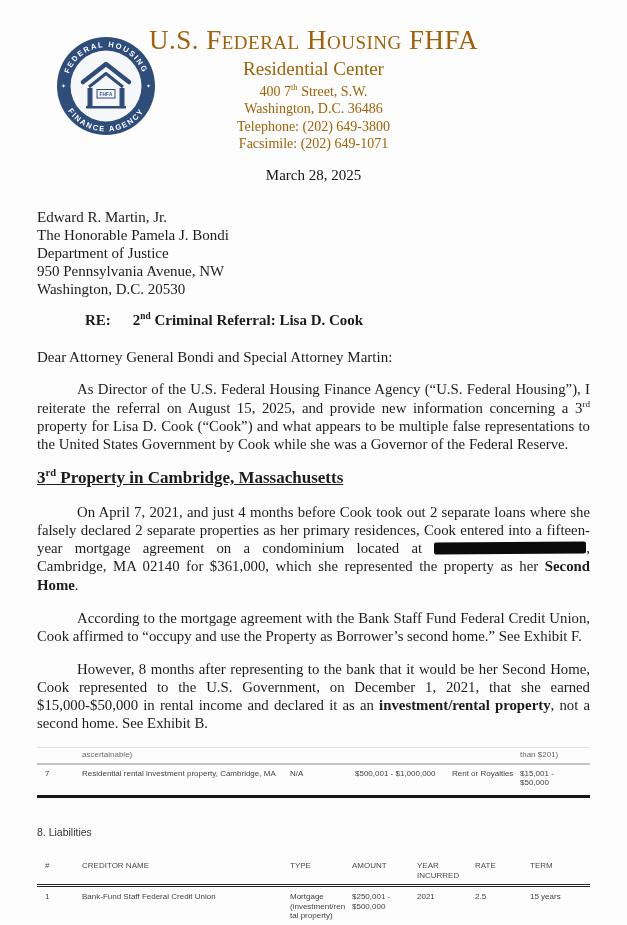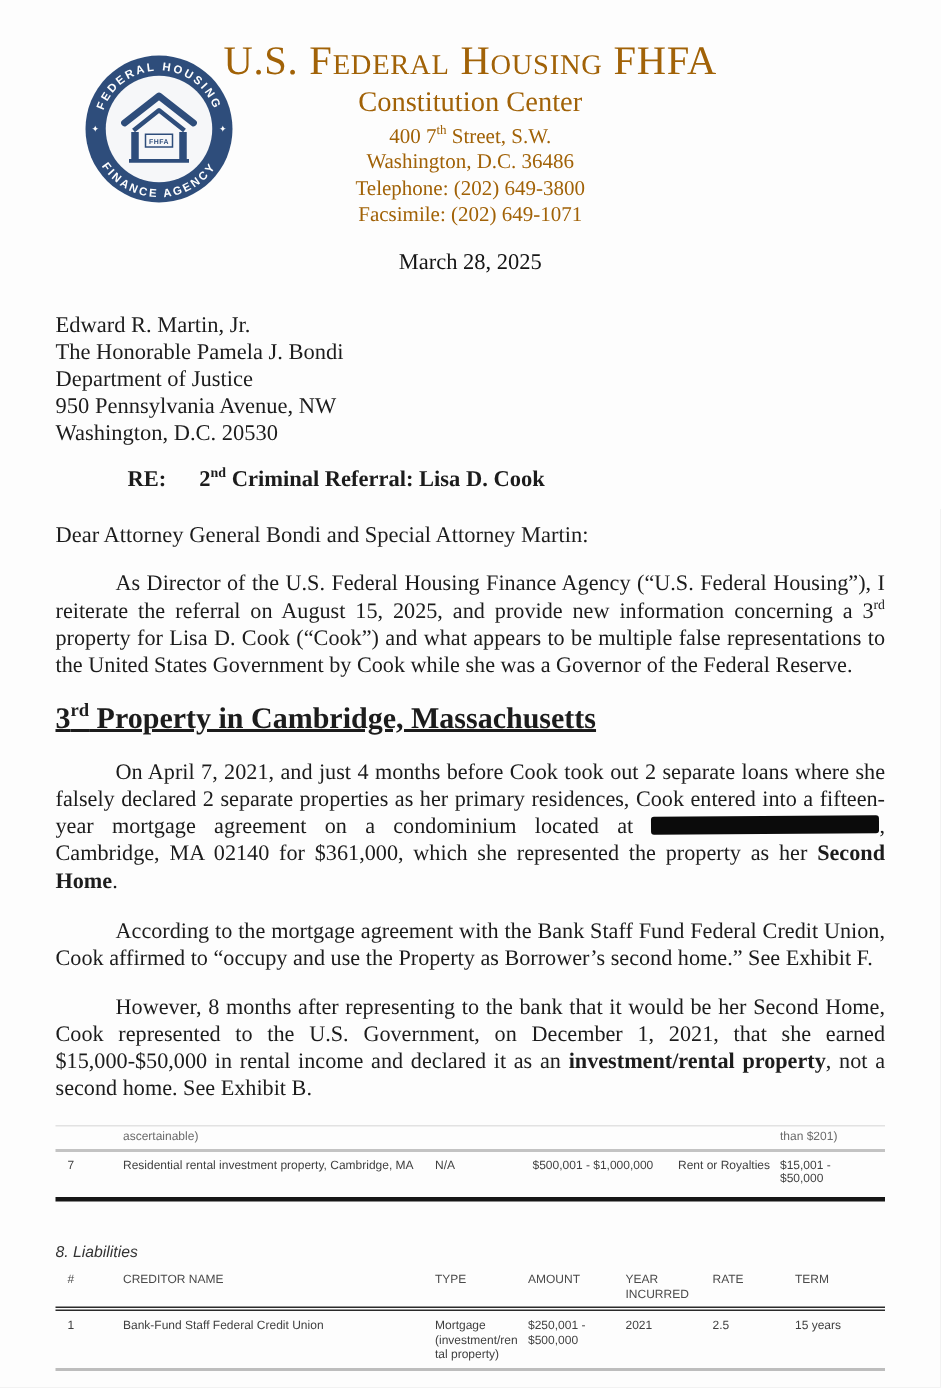--- a/index.html
+++ b/index.html
@@ -39,21 +39,21 @@
   .date-line { text-align:center; font-size:15px; margin-top:14px; color:#141414; }
   .recipient { margin-top:24px; font-size:15px; line-height:18px; }
   .re-line { margin:14px 0 0 48px; font-size:15px; font-weight:bold; }
   .re-label { margin-right:22px; }
   .salutation { margin-top:20px; font-size:15px; }
   .para {
     font-size:14.8px; line-height:18.2px;
     text-align:justify; text-indent:40px;
   }
   .section-heading {
-    margin-top:14px; font-size:20px; font-weight:bold;
+    margin-top:14px; font-size:17px; font-weight:bold;
   }
   .section-heading .underlined { text-decoration:underline; }
   .redaction {
     display:inline-block; width:152px; height:12px;
     background:#0b0b0b; border-radius:2px;
     vertical-align:-1px; transform:rotate(-0.4deg);
   }
 
   
   .tbl {
@@ -63,21 +63,21 @@
   .ex-table { margin-top:12px; border-top:1px solid #e2e2e2; padding-top:2px; }
   .grid6 { display:grid; grid-template-columns:45px 208px 65px 97px 68px 1fr; }
   .grid7 { display:grid; grid-template-columns:45px 208px 62px 65px 58px 55px 1fr; }
   .ex-partial { border-bottom:2px solid #c3c3c3; padding-bottom:3px; color:#6a6a6a; }
   .ex-data { padding:4px 0 7px; border-bottom:3px solid #161616; }
   .cell { padding-right:6px; }
   .cell.num { padding-left:8px; }
   .cell.wrap { overflow-wrap:break-word; word-break:break-word; }
 
   .li-block { margin-top:30px; }
-  .li-title { font-size:10.5px; color:#333; margin-bottom:8px;font-style:italic; }
+  .li-title { font-size:10.5px; color:#333; margin-bottom:24px; }
   .li-header { border-bottom:3px double #2a2a2a; padding-bottom:4px; color:#4a4a4a; }
   .li-row { padding:5px 0 4px; border-bottom:2px solid #bdbdbd; min-height:26px; }
 </style>
 </head>
 <body>
 
 <div class="page">
 
   <svg class="seal" width="100" height="100" viewBox="0 0 100 100" aria-hidden="true">
     <circle cx="50" cy="50" r="49" fill="#2e4d7b"></circle>
@@ -100,21 +100,21 @@
       <rect x="31.5" y="52" width="5" height="18" fill="#2e4d7b"></rect>
       <rect x="63.5" y="52" width="5" height="18" fill="#2e4d7b"></rect>
       <rect x="30" y="70" width="40" height="2.5" fill="#2e4d7b"></rect>
       <rect x="41" y="53.5" width="18" height="8.5" fill="none" stroke="#2e4d7b" stroke-width="1"></rect>
       <text class="seal-fhfa" x="50" y="59.8" text-anchor="middle">FHFA</text>
     </g>
   </svg>
 
   <header class="letterhead">
     <div class="lh-title">U.S. Federal Housing FHFA</div>
-    <div class="lh-building">Constitution Center</div>
+    <div class="lh-building">Residential Center</div>
     <div class="lh-contact">
       <div><span>400 7</span><sup>th</sup><span> Street, S.W.</span></div>
       <div>Washington, D.C. 36486</div>
       <div>Telephone: (202) 649-3800</div>
       <div>Facsimile: (202) 649-1071</div>
     </div>
   </header>
 
   <div class="content">
     <div class="date-line">March 28, 2025</div>

